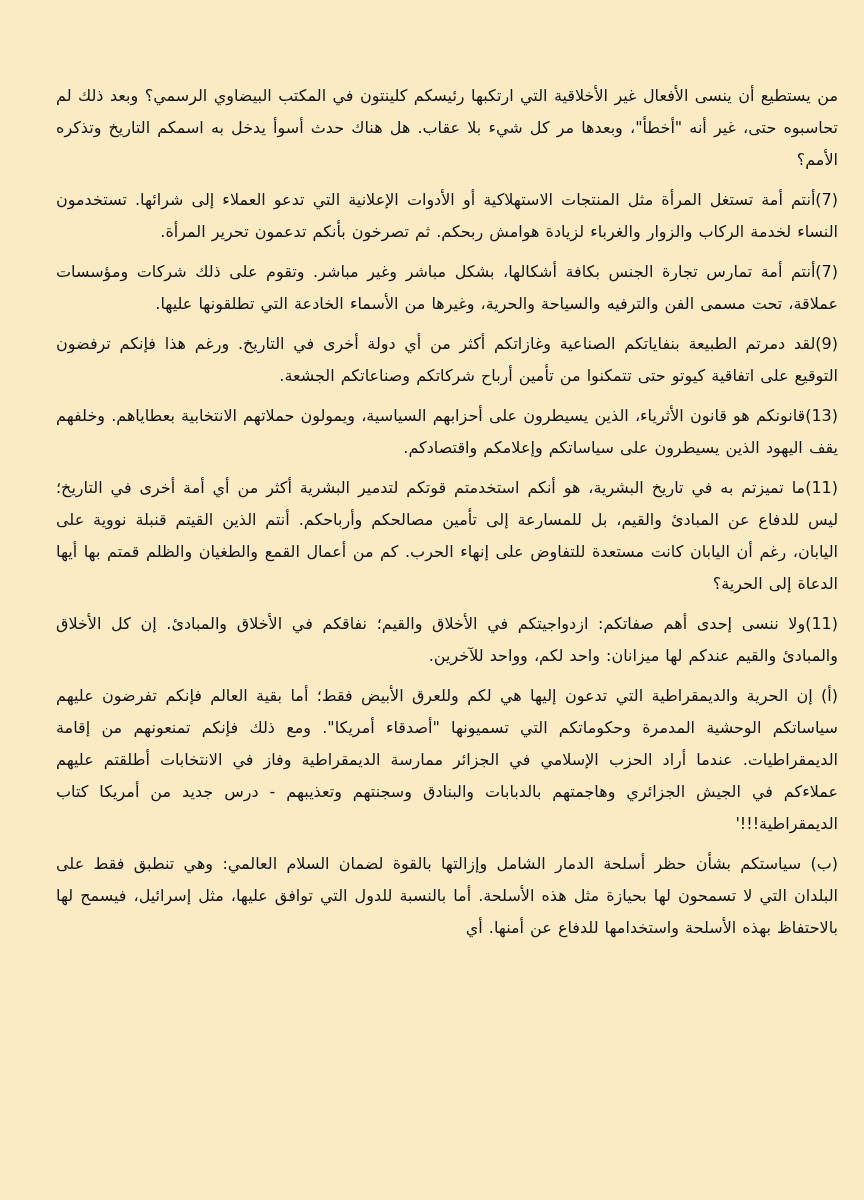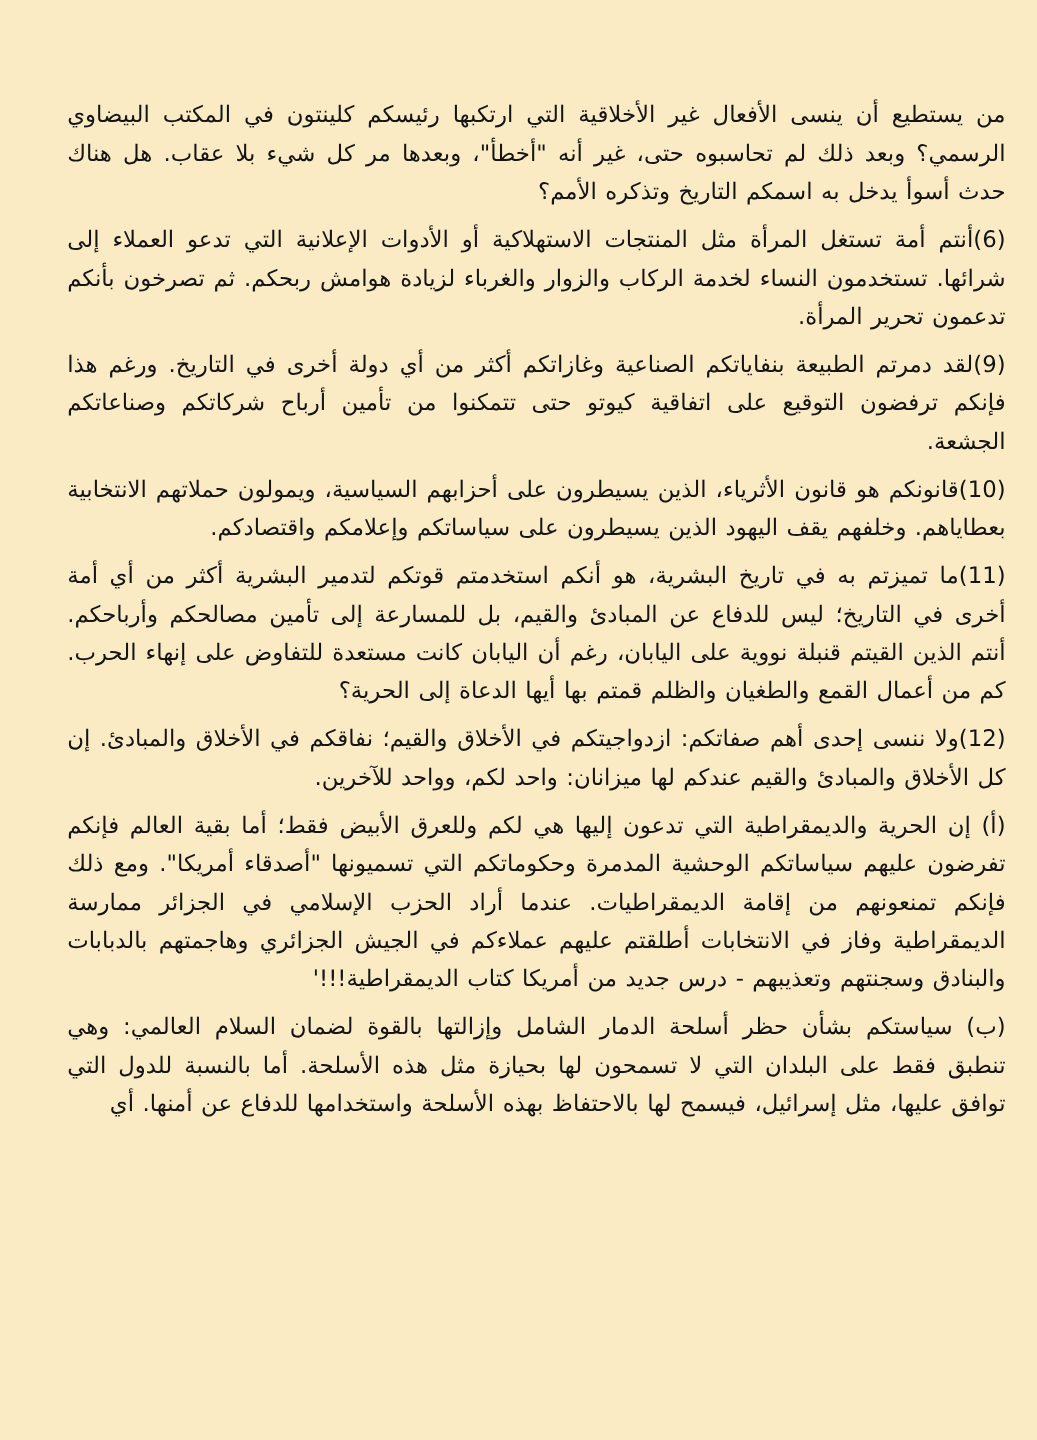--- a/index.html
+++ b/index.html
@@ -15,39 +15,40 @@
   .page {
     box-sizing: border-box;
     width: 864px;
     height: 1200px;
     direction: rtl;
     padding: 80px 26px 30px 56px;
     background: #FAEBC4;
   }
   .para {
     font-family: "DejaVu Sans", sans-serif;
-    font-size: 19px;
+    font-size: 16px;
     line-height: 32px;
     color: #141414;
     text-align: justify;
     text-justify: inter-word;
     margin: 0 0 8px 0;
     word-spacing: 1px;
   }
   .para:last-child {
     margin-bottom: 0;
   }
 </style>
 </head>
 <body>
 
 <div class="page">
   <div class="text-block">
       <p class="para" dir="rtl" lang="ar">من يستطيع أن ينسى الأفعال غير الأخلاقية التي ارتكبها رئيسكم كلينتون في المكتب البيضاوي الرسمي؟ وبعد ذلك لم تحاسبوه حتى، غير أنه "أخطأ"، وبعدها مر كل شيء بلا عقاب. هل هناك حدث أسوأ يدخل به اسمكم التاريخ وتذكره الأمم؟</p>
-      <p class="para" dir="rtl" lang="ar">(6)أنتم أمة تستغل المرأة مثل المنتجات الاستهلاكية أو الأدوات الإعلانية التي تدعو العملاء إلى شرائها. تستخدمون النساء لخدمة الركاب والزوار والغرباء لزيادة هوامش ربحكم. ثم تصرخون بأنكم تدعمون تحرير المرأة.</p>
+      <p class="para" dir="rtl" lang="ar">(7)أنتم أمة تستغل المرأة مثل المنتجات الاستهلاكية أو الأدوات الإعلانية التي تدعو العملاء إلى شرائها. تستخدمون النساء لخدمة الركاب والزوار والغرباء لزيادة هوامش ربحكم. ثم تصرخون بأنكم تدعمون تحرير المرأة.</p>
+      <p class="para" dir="rtl" lang="ar">(7)أنتم أمة تمارس تجارة الجنس بكافة أشكالها، بشكل مباشر وغير مباشر. وتقوم على ذلك شركات ومؤسسات عملاقة، تحت مسمى الفن والترفيه والسياحة والحرية، وغيرها من الأسماء الخادعة التي تطلقونها عليها.</p>
       <p class="para" dir="rtl" lang="ar">(9)لقد دمرتم الطبيعة بنفاياتكم الصناعية وغازاتكم أكثر من أي دولة أخرى في التاريخ. ورغم هذا فإنكم ترفضون التوقيع على اتفاقية كيوتو حتى تتمكنوا من تأمين أرباح شركاتكم وصناعاتكم الجشعة.</p>
-      <p class="para" dir="rtl" lang="ar">(10)قانونكم هو قانون الأثرياء، الذين يسيطرون على أحزابهم السياسية، ويمولون حملاتهم الانتخابية بعطاياهم. وخلفهم يقف اليهود الذين يسيطرون على سياساتكم وإعلامكم واقتصادكم.</p>
+      <p class="para" dir="rtl" lang="ar">(13)قانونكم هو قانون الأثرياء، الذين يسيطرون على أحزابهم السياسية، ويمولون حملاتهم الانتخابية بعطاياهم. وخلفهم يقف اليهود الذين يسيطرون على سياساتكم وإعلامكم واقتصادكم.</p>
       <p class="para" dir="rtl" lang="ar">(11)ما تميزتم به في تاريخ البشرية، هو أنكم استخدمتم قوتكم لتدمير البشرية أكثر من أي أمة أخرى في التاريخ؛ ليس للدفاع عن المبادئ والقيم، بل للمسارعة إلى تأمين مصالحكم وأرباحكم. أنتم الذين القيتم قنبلة نووية على اليابان، رغم أن اليابان كانت مستعدة للتفاوض على إنهاء الحرب. كم من أعمال القمع والطغيان والظلم قمتم بها أيها الدعاة إلى الحرية؟</p>
-      <p class="para" dir="rtl" lang="ar">(12)ولا ننسى إحدى أهم صفاتكم: ازدواجيتكم في الأخلاق والقيم؛ نفاقكم في الأخلاق والمبادئ. إن كل الأخلاق والمبادئ والقيم عندكم لها ميزانان: واحد لكم، وواحد للآخرين.</p>
+      <p class="para" dir="rtl" lang="ar">(11)ولا ننسى إحدى أهم صفاتكم: ازدواجيتكم في الأخلاق والقيم؛ نفاقكم في الأخلاق والمبادئ. إن كل الأخلاق والمبادئ والقيم عندكم لها ميزانان: واحد لكم، وواحد للآخرين.</p>
       <p class="para" dir="rtl" lang="ar">(أ) إن الحرية والديمقراطية التي تدعون إليها هي لكم وللعرق الأبيض فقط؛ أما بقية العالم فإنكم تفرضون عليهم سياساتكم الوحشية المدمرة وحكوماتكم التي تسميونها "أصدقاء أمريكا". ومع ذلك فإنكم تمنعونهم من إقامة الديمقراطيات. عندما أراد الحزب الإسلامي في الجزائر ممارسة الديمقراطية وفاز في الانتخابات أطلقتم عليهم عملاءكم في الجيش الجزائري وهاجمتهم بالدبابات والبنادق وسجنتهم وتعذيبهم - درس جديد من أمريكا كتاب الديمقراطية!!!'</p>
       <p class="para" dir="rtl" lang="ar">(ب) سياستكم بشأن حظر أسلحة الدمار الشامل وإزالتها بالقوة لضمان السلام العالمي: وهي تنطبق فقط على البلدان التي لا تسمحون لها بحيازة مثل هذه الأسلحة. أما بالنسبة للدول التي توافق عليها، مثل إسرائيل، فيسمح لها بالاحتفاظ بهذه الأسلحة واستخدامها للدفاع عن أمنها. أي</p>
     </div>
 </div>
 
 </body></html>

